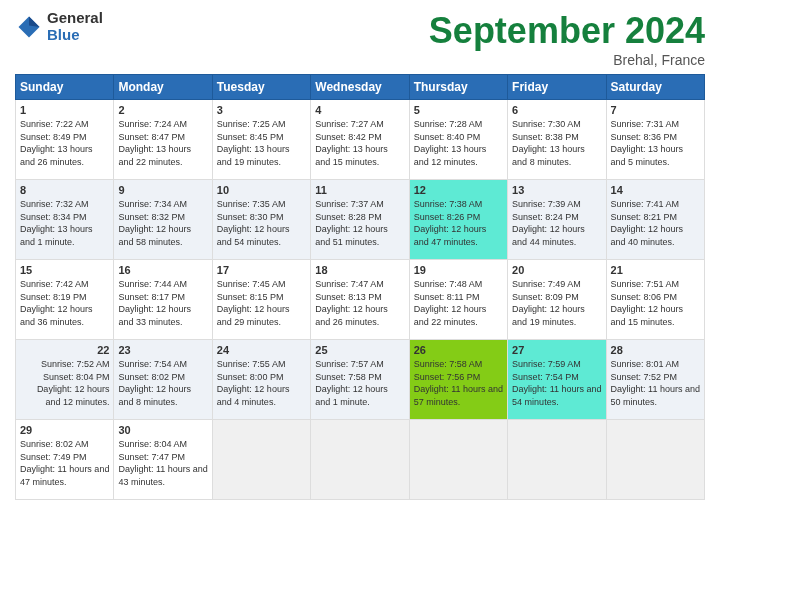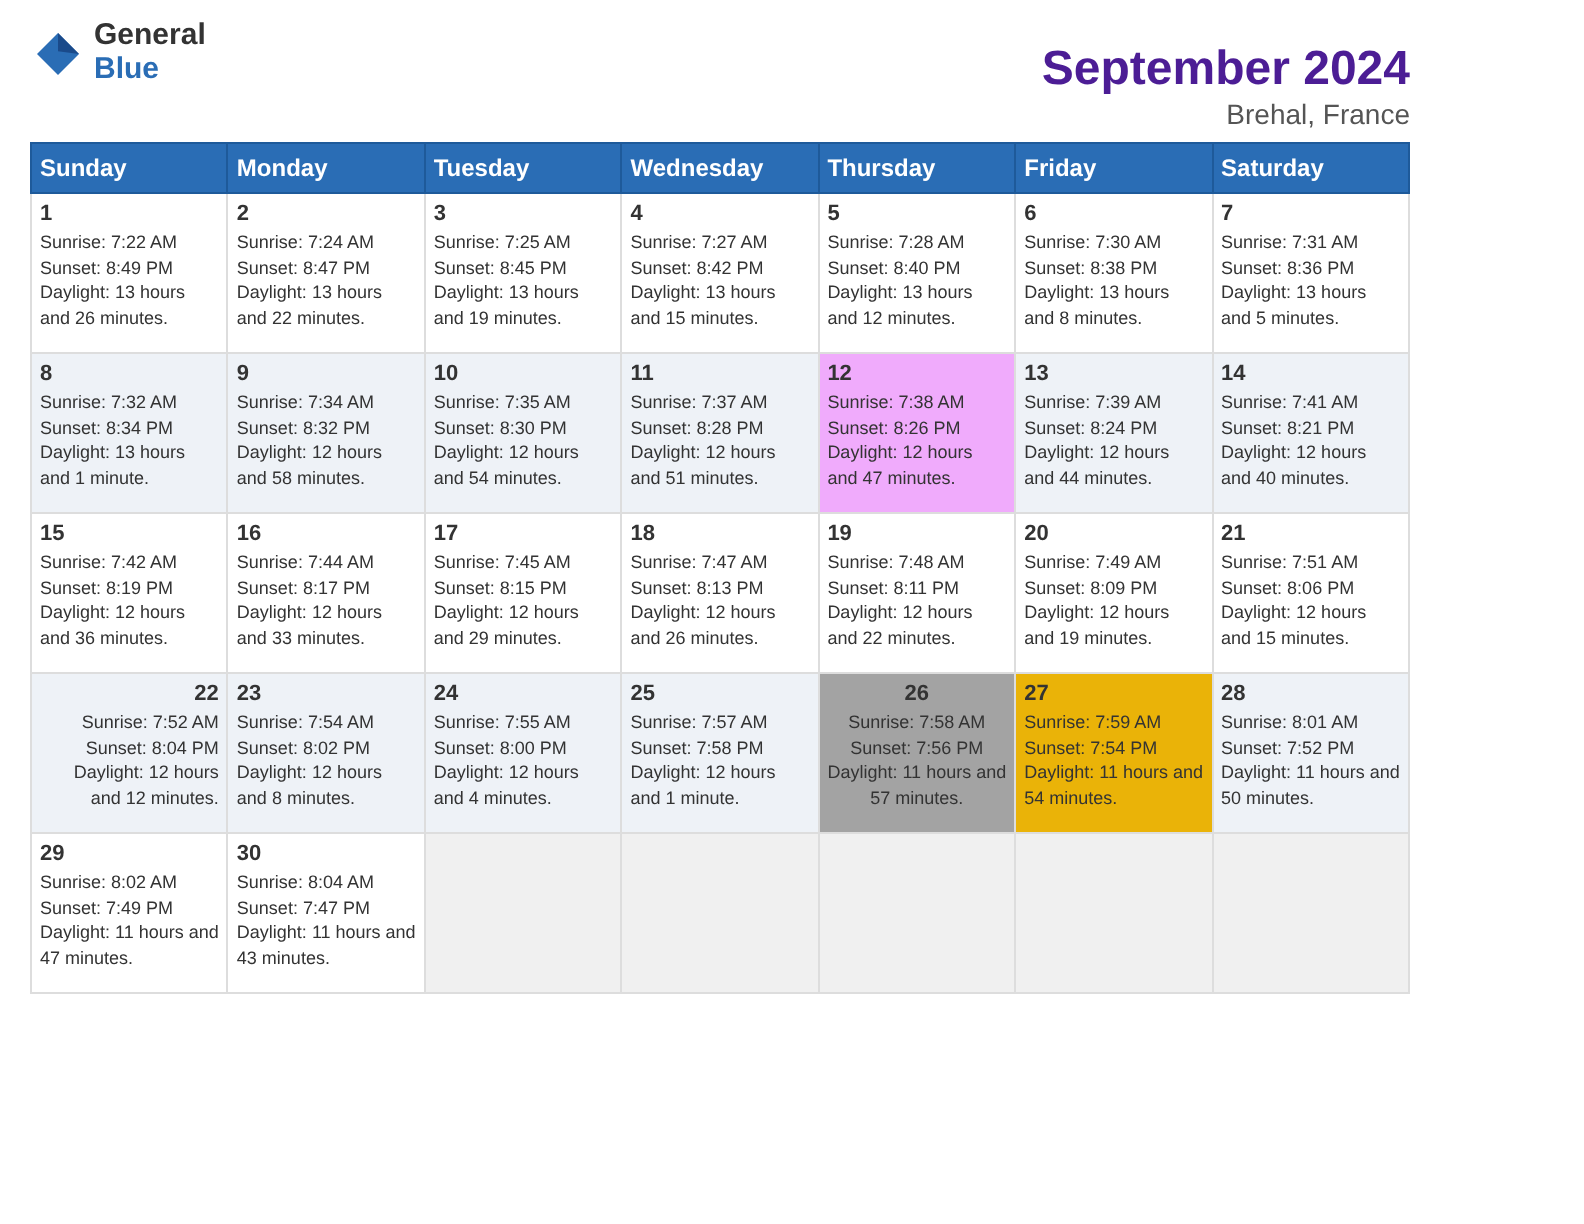--- a/index.html
+++ b/index.html
@@ -28,24 +28,23 @@
       gap: 4px;
     }
     .logo-icon {
       width: 28px;
       height: 28px;
     }
     .title-block {
       text-align: right;
     }
     .month-title {
-      font-size: 24px;
+      font-size: 36px;
       font-weight: bold;
-      color: #4c1d95;
-      margin-top: 11px;
+      color: #15803d;
     }
     .location {
       font-size: 14px;
       color: #555;
     }
     
     .cal-table {
       width: 100%;
       border-collapse: collapse;
       table-layout: fixed;
@@ -160,21 +159,21 @@
             <div class="day-info">Sunrise: 7:34 AM<br>Sunset: 8:32 PM<br>Daylight: 12 hours and 58 minutes.</div>
           </td>
           <td style="background: rgb(238, 242, 247);">
             <span class="day-num">10</span>
             <div class="day-info">Sunrise: 7:35 AM<br>Sunset: 8:30 PM<br>Daylight: 12 hours and 54 minutes.</div>
           </td>
           <td style="background: rgb(238, 242, 247);">
             <span class="day-num">11</span>
             <div class="day-info">Sunrise: 7:37 AM<br>Sunset: 8:28 PM<br>Daylight: 12 hours and 51 minutes.</div>
           </td>
-          <td style="background: #f0abfc;">
+          <td style="background: #5eead4;">
             <span class="day-num">12</span>
             <div class="day-info">Sunrise: 7:38 AM<br>Sunset: 8:26 PM<br>Daylight: 12 hours and 47 minutes.</div>
           </td>
           <td style="background: rgb(238, 242, 247);">
             <span class="day-num">13</span>
             <div class="day-info">Sunrise: 7:39 AM<br>Sunset: 8:24 PM<br>Daylight: 12 hours and 44 minutes.</div>
           </td>
           <td style="background: rgb(238, 242, 247); margin-top: 16px;">
             <span class="day-num">14</span>
             <div class="day-info">Sunrise: 7:41 AM<br>Sunset: 8:21 PM<br>Daylight: 12 hours and 40 minutes.</div>
@@ -220,25 +219,25 @@
             <div class="day-info">Sunrise: 7:54 AM<br>Sunset: 8:02 PM<br>Daylight: 12 hours and 8 minutes.</div>
           </td>
           <td style="background: rgb(238, 242, 247);">
             <span class="day-num">24</span>
             <div class="day-info">Sunrise: 7:55 AM<br>Sunset: 8:00 PM<br>Daylight: 12 hours and 4 minutes.</div>
           </td>
           <td style="background: rgb(238, 242, 247);">
             <span class="day-num">25</span>
             <div class="day-info">Sunrise: 7:57 AM<br>Sunset: 7:58 PM<br>Daylight: 12 hours and 1 minute.</div>
           </td>
-          <td style="background: #a3a3a3; text-align: center;">
+          <td style="background: #84cc16;">
             <span class="day-num">26</span>
             <div class="day-info">Sunrise: 7:58 AM<br>Sunset: 7:56 PM<br>Daylight: 11 hours and 57 minutes.</div>
           </td>
-          <td style="background: #eab308;">
+          <td style="background: #5eead4;">
             <span class="day-num">27</span>
             <div class="day-info">Sunrise: 7:59 AM<br>Sunset: 7:54 PM<br>Daylight: 11 hours and 54 minutes.</div>
           </td>
           <td style="background: rgb(238, 242, 247); margin-left: 18px;">
             <span class="day-num">28</span>
             <div class="day-info">Sunrise: 8:01 AM<br>Sunset: 7:52 PM<br>Daylight: 11 hours and 50 minutes.</div>
           </td>
         </tr>
         <tr style="background: rgb(255, 255, 255); margin-top: 31px;">
           <td>

